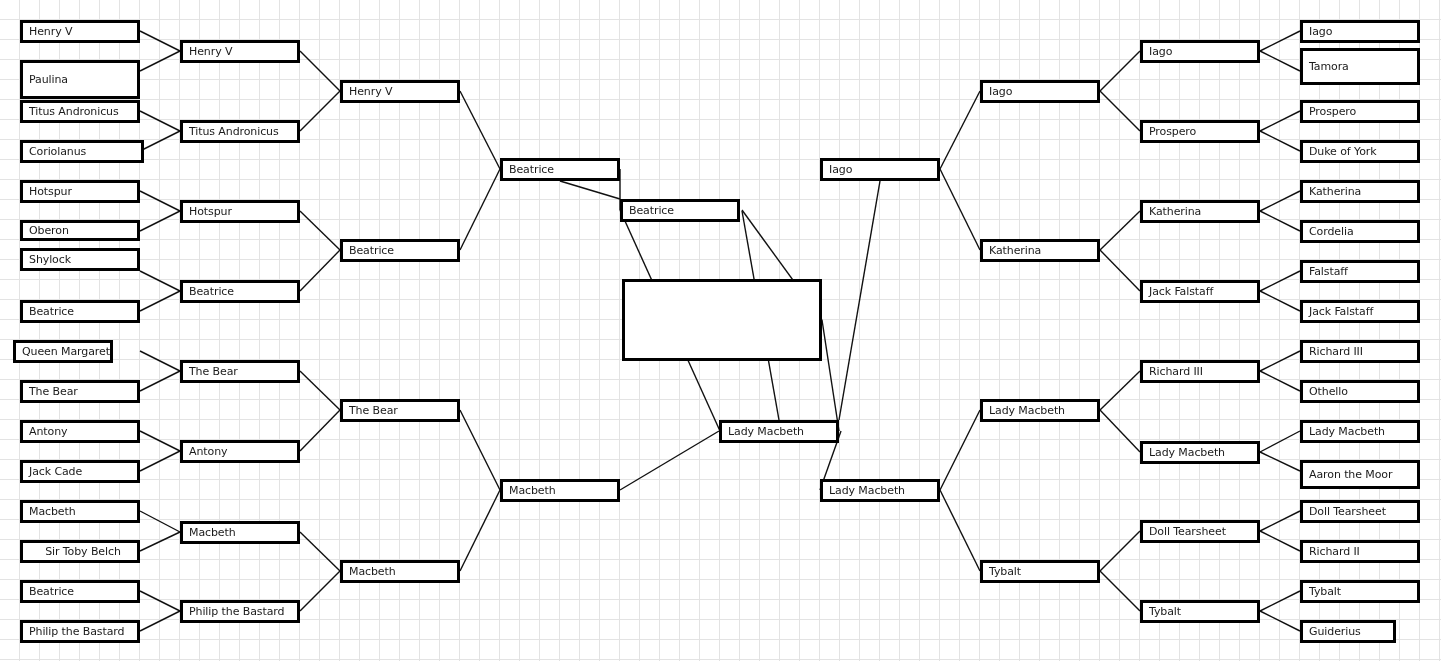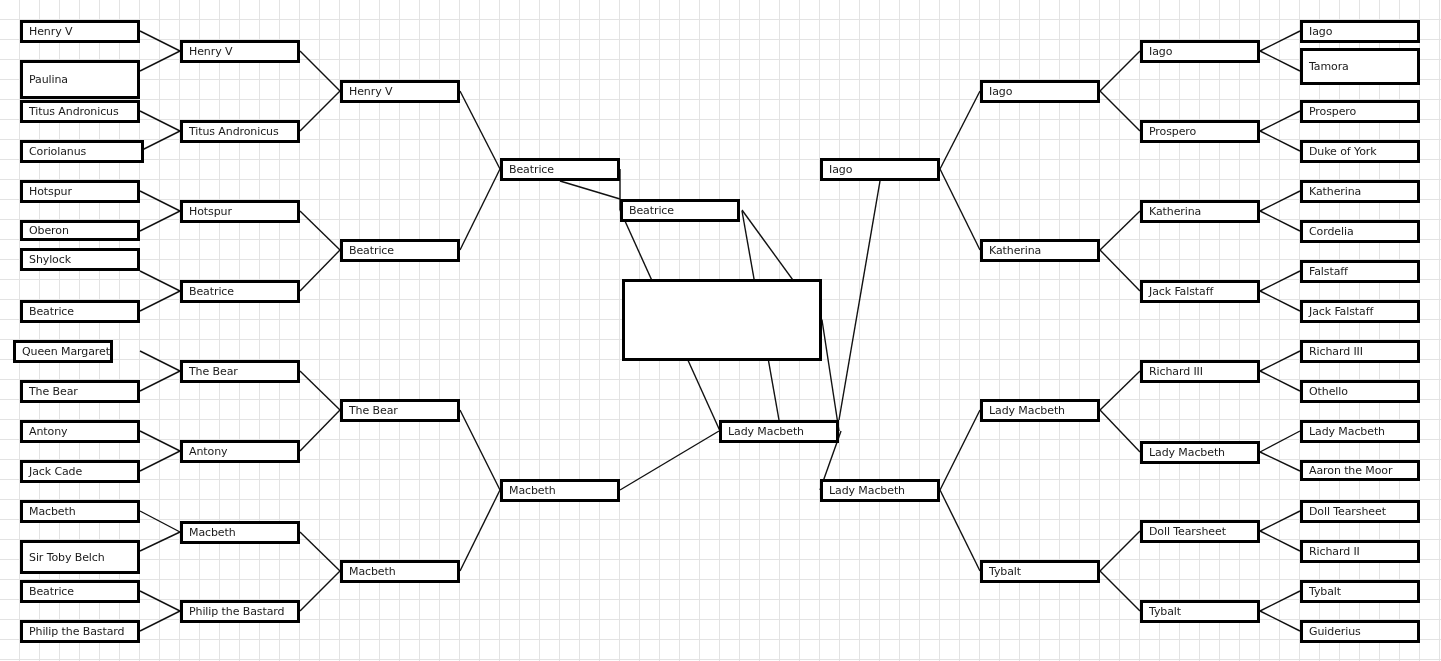--- a/index.html
+++ b/index.html
@@ -138,21 +138,21 @@
       </div>
       <div class="node" style="left: 20px; top: 420px; width: 120px; height: 23px;">
         <span>Antony</span>
       </div>
       <div class="node" style="left: 20px; top: 460px; width: 120px; height: 23px; text-align: right;">
         <span>Jack Cade</span>
       </div>
       <div class="node" style="left: 20px; top: 500px; width: 120px; height: 23px;">
         <span>Macbeth</span>
       </div>
-      <div class="node" style="left: 20px; top: 540px; width: 120px; height: 34px;">
+      <div class="node" style="left: 20px; top: 540px; width: 120px; height: 23px; justify-content: center;">
         <span>Sir Toby Belch</span>
       </div>
       <div class="node" style="left: 20px; top: 580px; width: 120px; height: 23px;">
         <span>Beatrice</span>
       </div>
       <div class="node" style="left: 20px; top: 620px; width: 120px; height: 23px;">
         <span>Philip the Bastard</span>
       </div>
       <div class="node" style="left: 180px; top: 40px; width: 120px; height: 23px;">
         <span>Henry V</span>
@@ -270,32 +270,32 @@
       </div>
       <div class="node" style="left: 1300px; top: 340px; width: 120px; height: 23px;">
         <span>Richard III</span>
       </div>
       <div class="node" style="left: 1300px; top: 380px; width: 120px; height: 23px;">
         <span>Othello</span>
       </div>
       <div class="node" style="left: 1300px; top: 420px; width: 120px; height: 23px;">
         <span>Lady Macbeth</span>
       </div>
-      <div class="node" style="left: 1300px; top: 460px; width: 120px; height: 21px;">
+      <div class="node" style="left: 1300px; top: 460px; width: 120px; height: 29px;">
         <span>Aaron the Moor</span>
       </div>
       <div class="node" style="left: 1300px; top: 500px; width: 120px; height: 23px;">
         <span>Doll Tearsheet</span>
       </div>
       <div class="node" style="left: 1300px; top: 540px; width: 120px; height: 23px;">
         <span>Richard II</span>
       </div>
       <div class="node" style="left: 1300px; top: 580px; width: 120px; height: 23px;">
         <span>Tybalt</span>
       </div>
-      <div class="node" style="left: 1300px; top: 620px; width: 120px; height: 23px;">
+      <div class="node" style="left: 1300px; top: 620px; width: 96px; height: 23px;">
         <span>Guiderius</span>
       </div>
       <div class="node empty" style="left: 622px; top: 279px; width: 200px; height: 82px;">
         <span></span>
       </div>
     </div>
 </div>
 
 </body></html>

